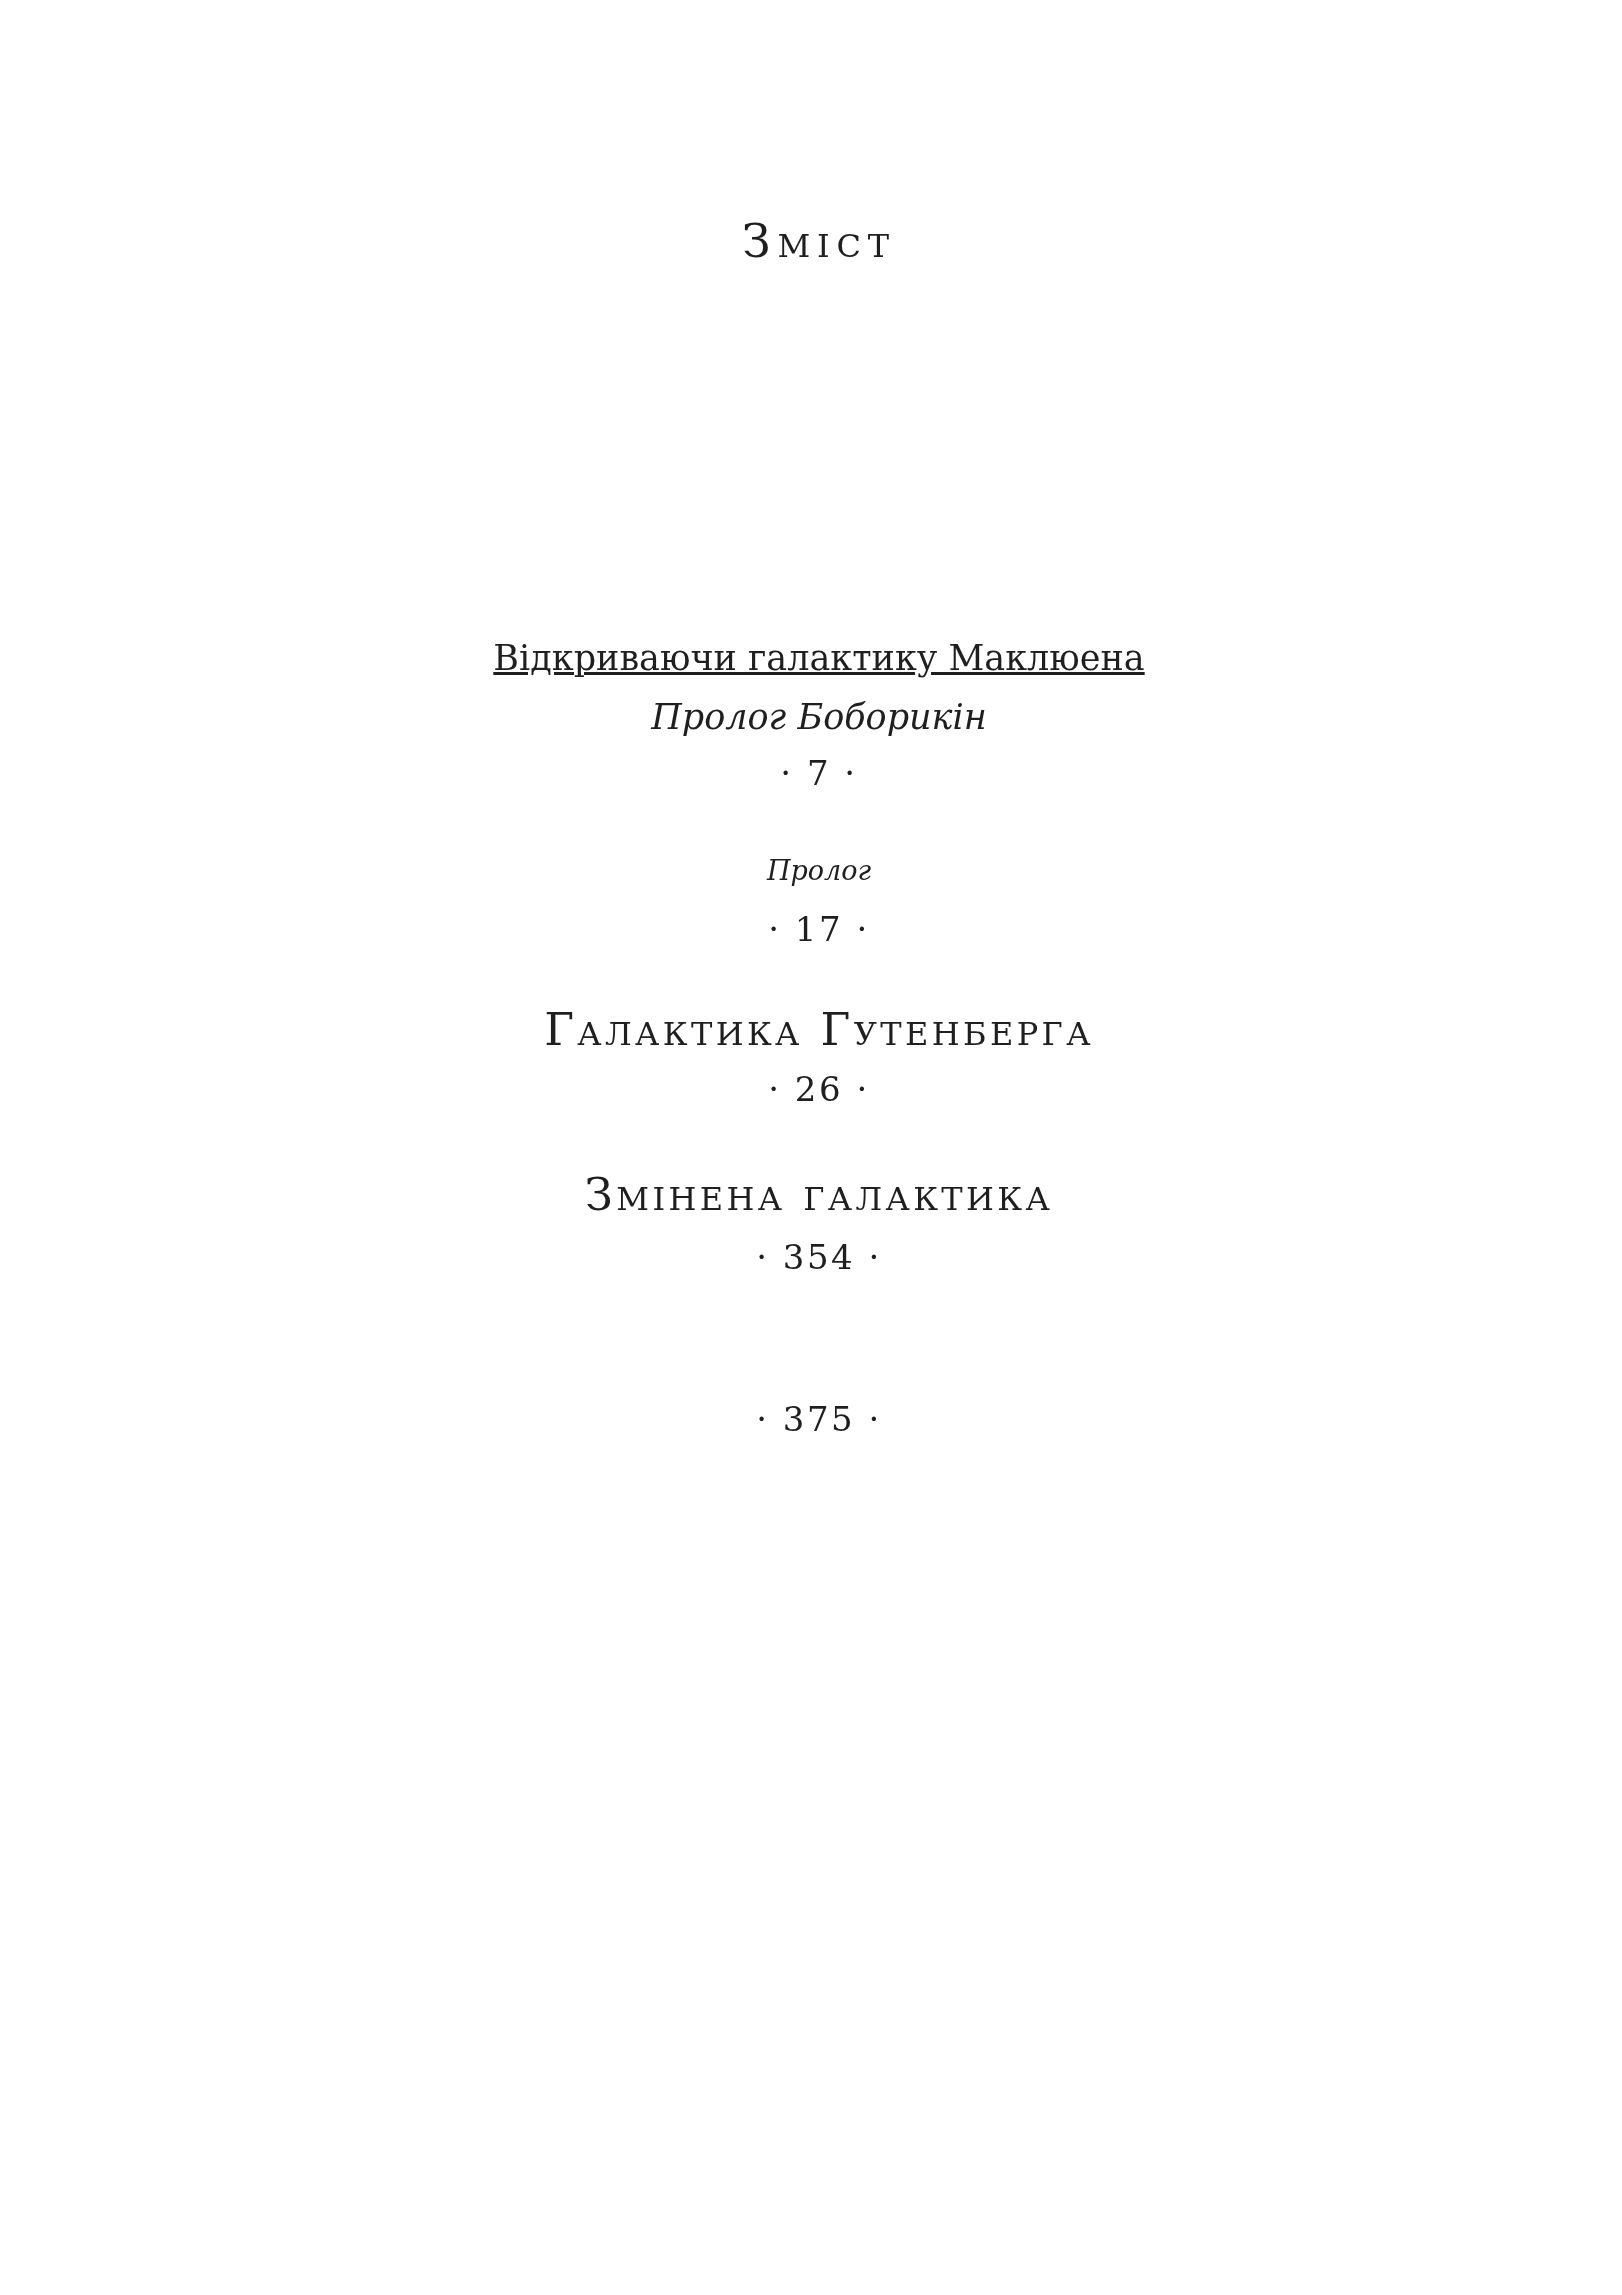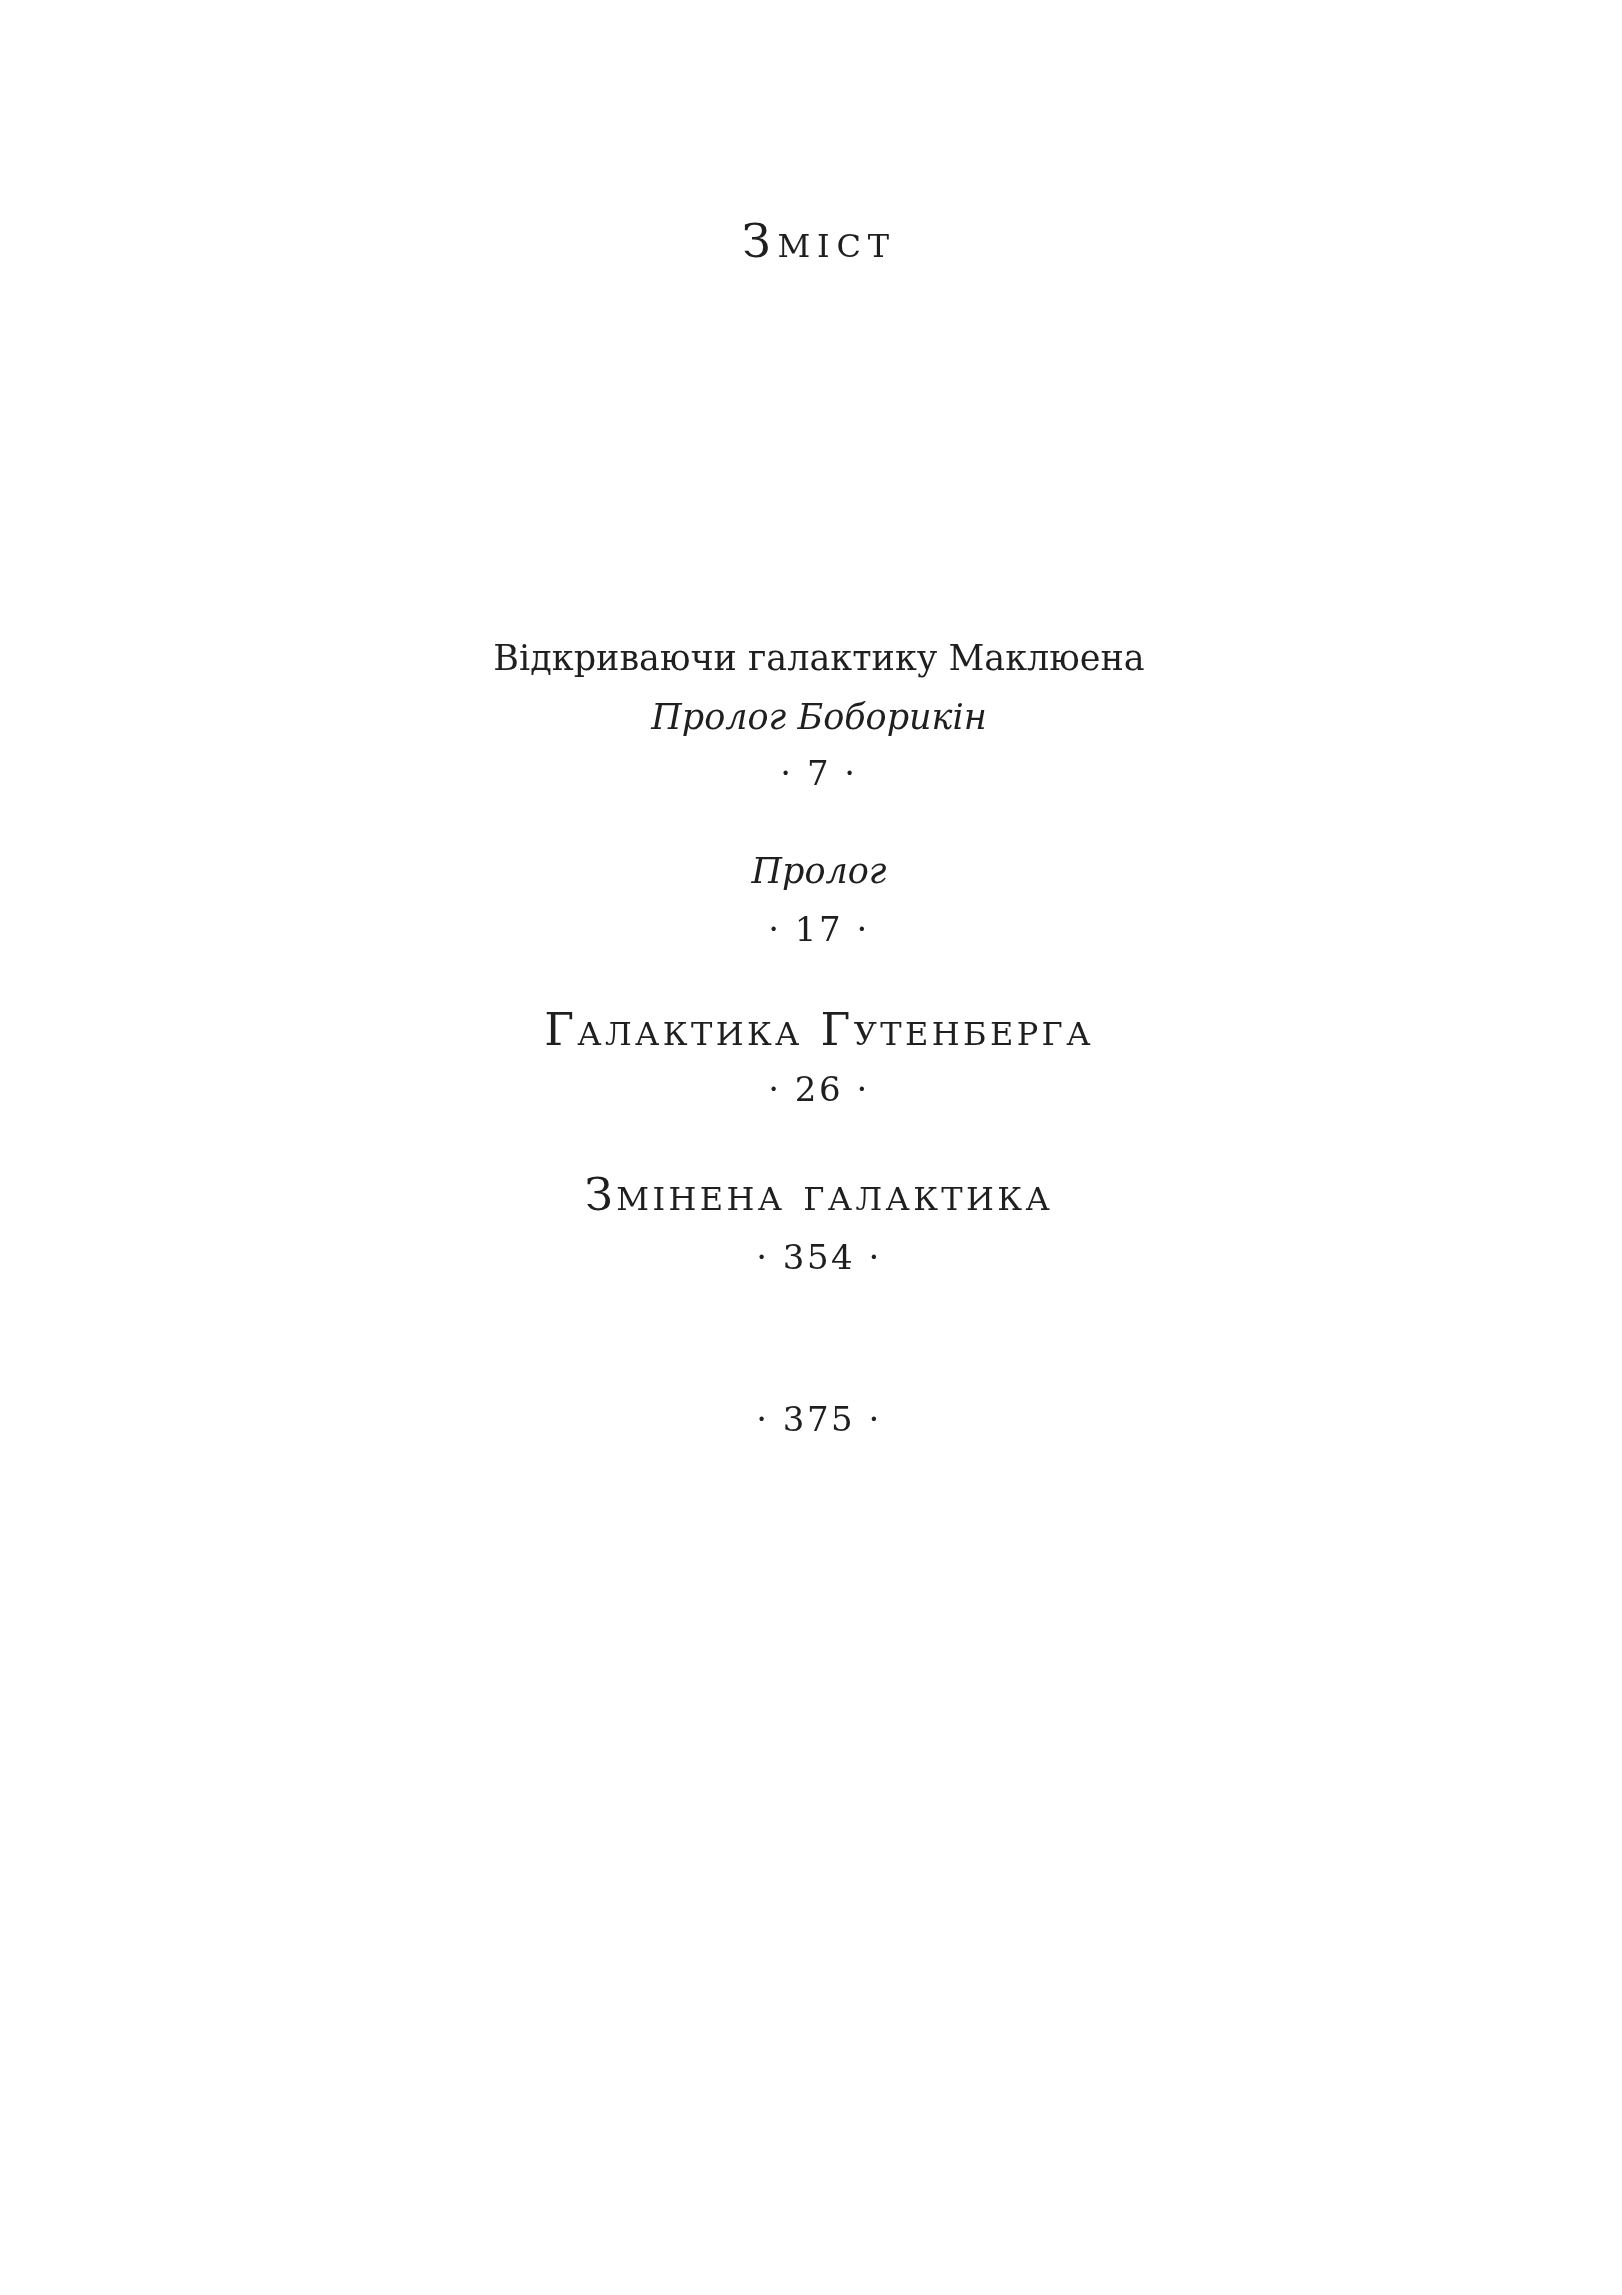--- a/index.html
+++ b/index.html
@@ -33,23 +33,24 @@
   .doc-title {
     top: 213px;
     font-size: 46px;
     line-height: 56px;
     font-variant: small-caps;
     letter-spacing: 6.8px;
   }
   .entry-title-regular {
     font-size: 35px;
     line-height: 52px;
+    text-decoration: underline;
   }
   .entry-title-italic {
-    font-size: 35px;
+    font-size: 27px;
     line-height: 52px;
     font-style: italic;
   }
   .entry-title-smallcaps {
     font-size: 45px;
     line-height: 52px;
     font-variant: small-caps;
     letter-spacing: 3.4px;
   }
   .entry-author {

